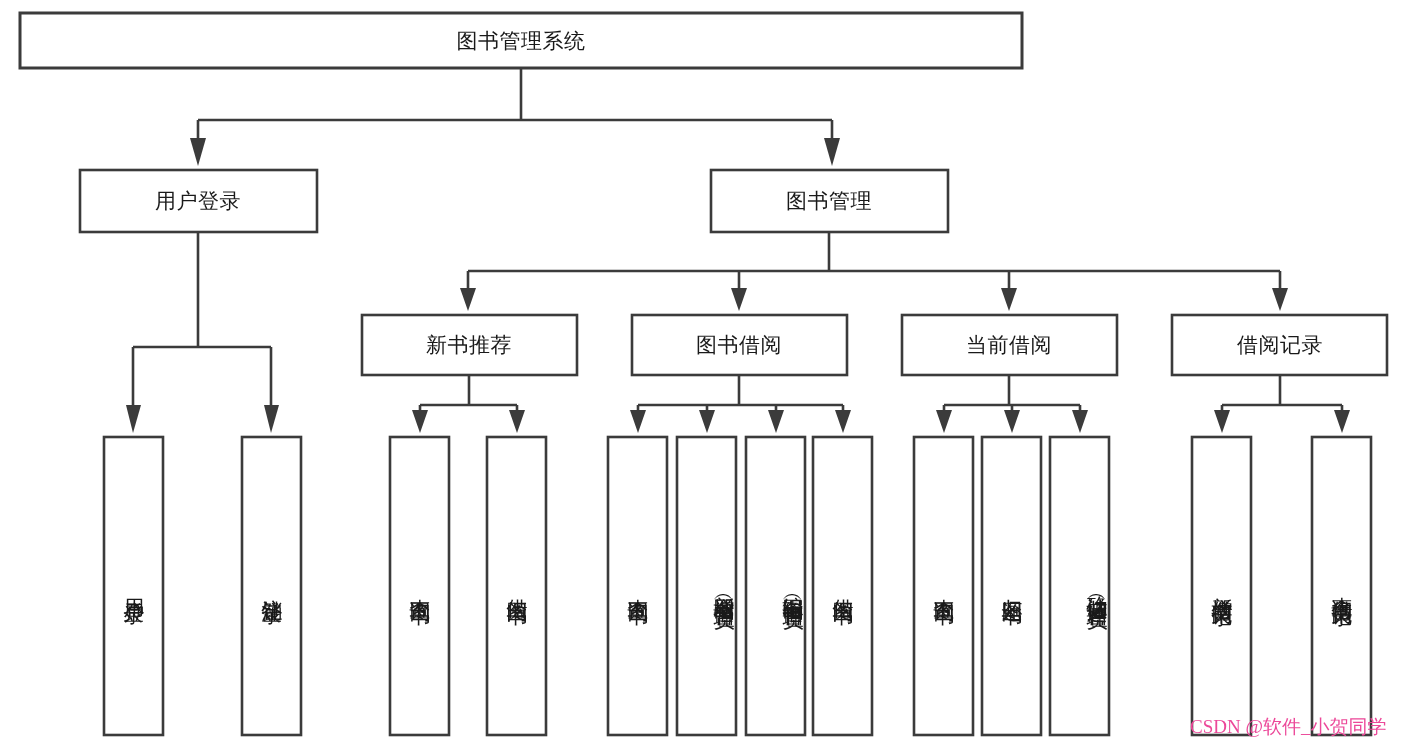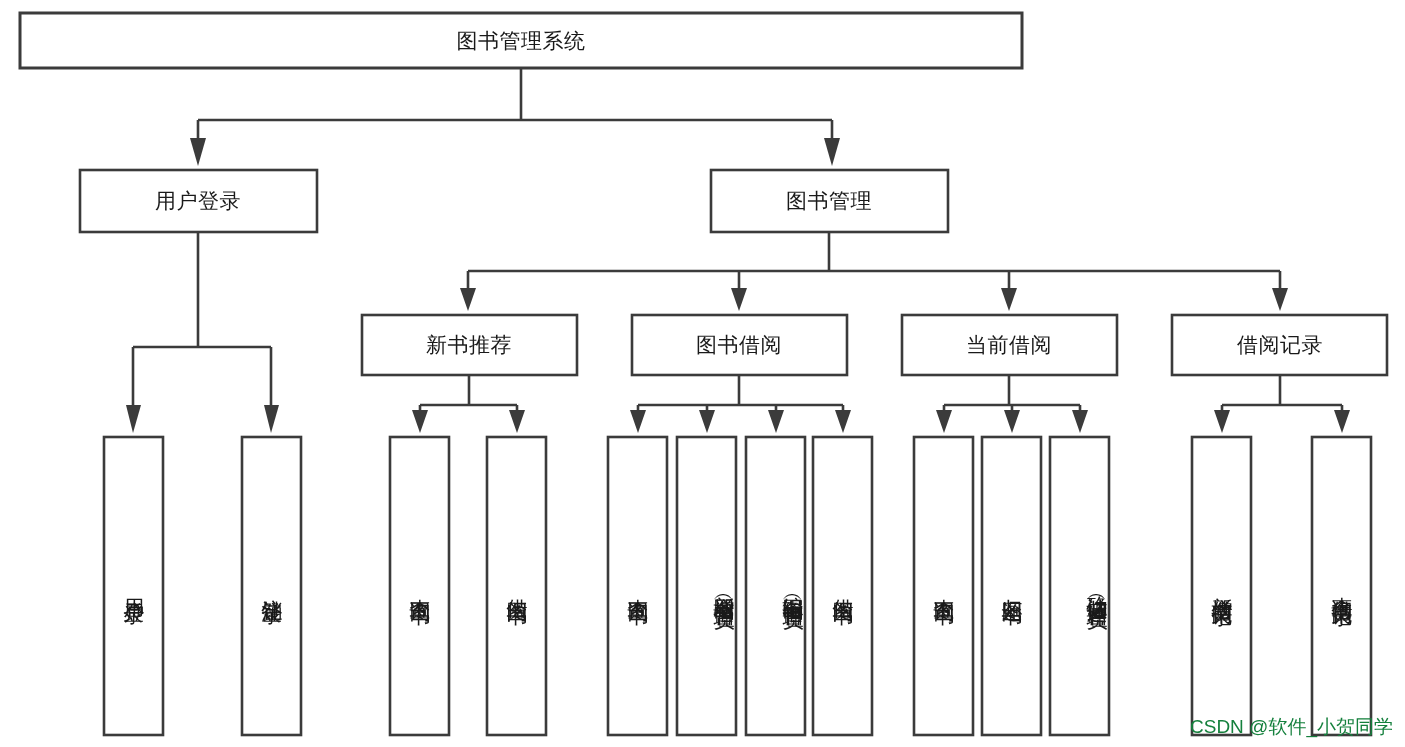--- a/index.html
+++ b/index.html
@@ -64,23 +64,23 @@
     align-items: flex-start;
     justify-content: center;
     white-space: pre-wrap;
     pointer-events: none;
   }
   .leaf-label.center-start {
     align-items: center;
   }
   .watermark {
     position: absolute;
-    font-family: Liberation Sans, sans-serif;
+    font-family: Liberation Serif, serif;
     font-size: 19px;
-    color: #15803d;
+    color: #ec4899;
     white-space: nowrap;
     user-select: none;
   }
 </style>
 </head>
 <body>
 
 <div id="diagram-root">
 
   <svg class="diagram-canvas" viewBox="0 0 1405 747">

